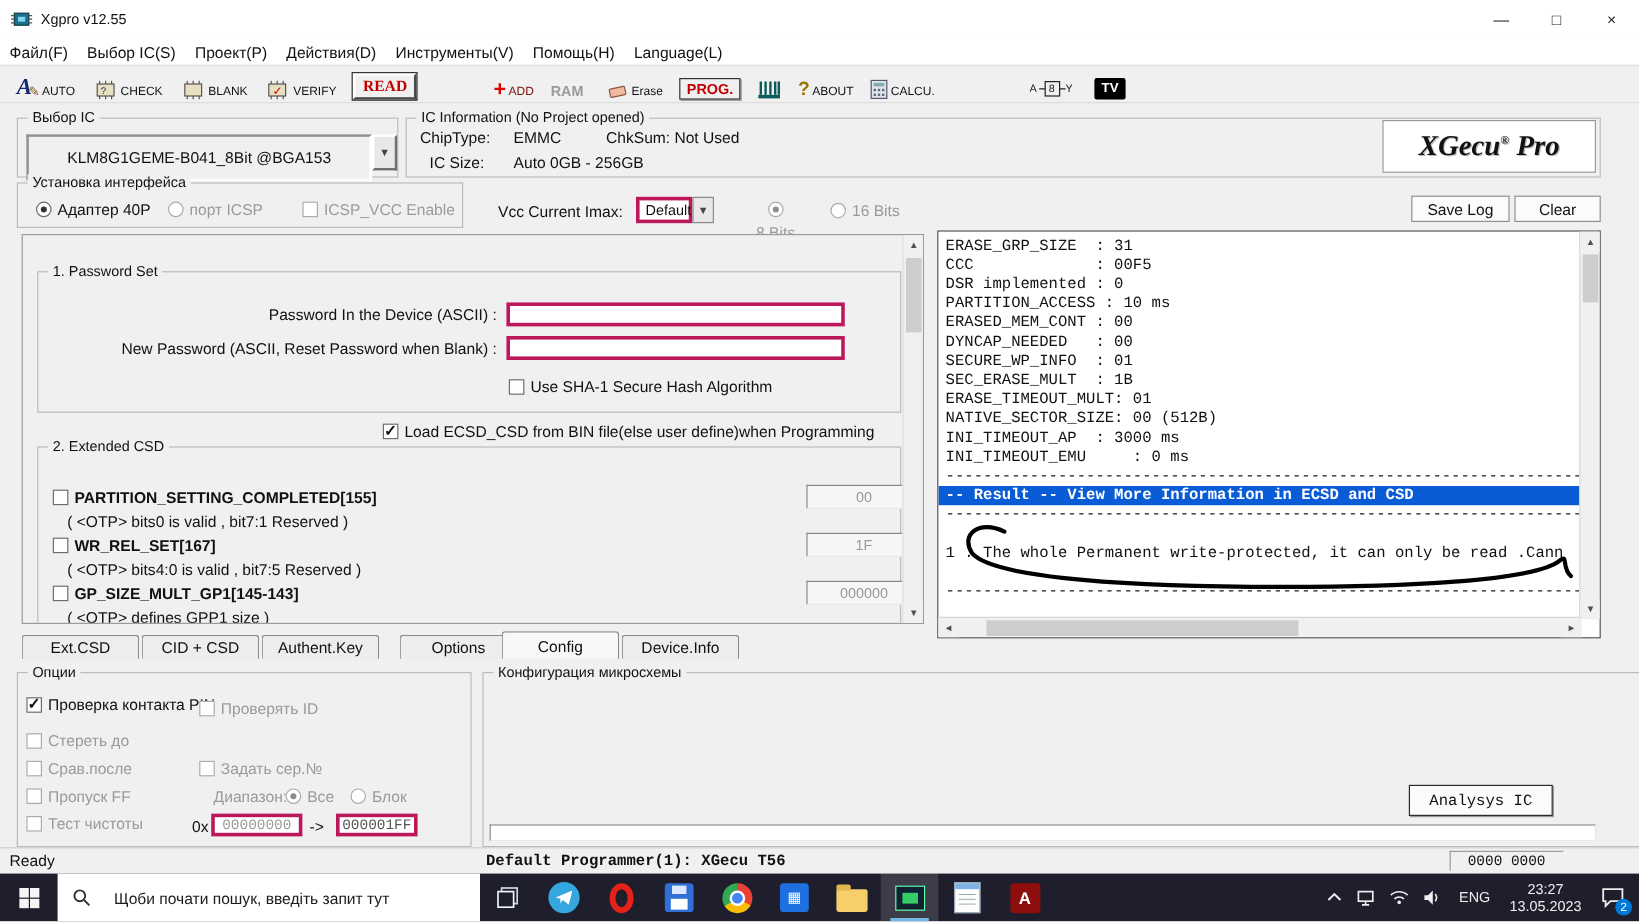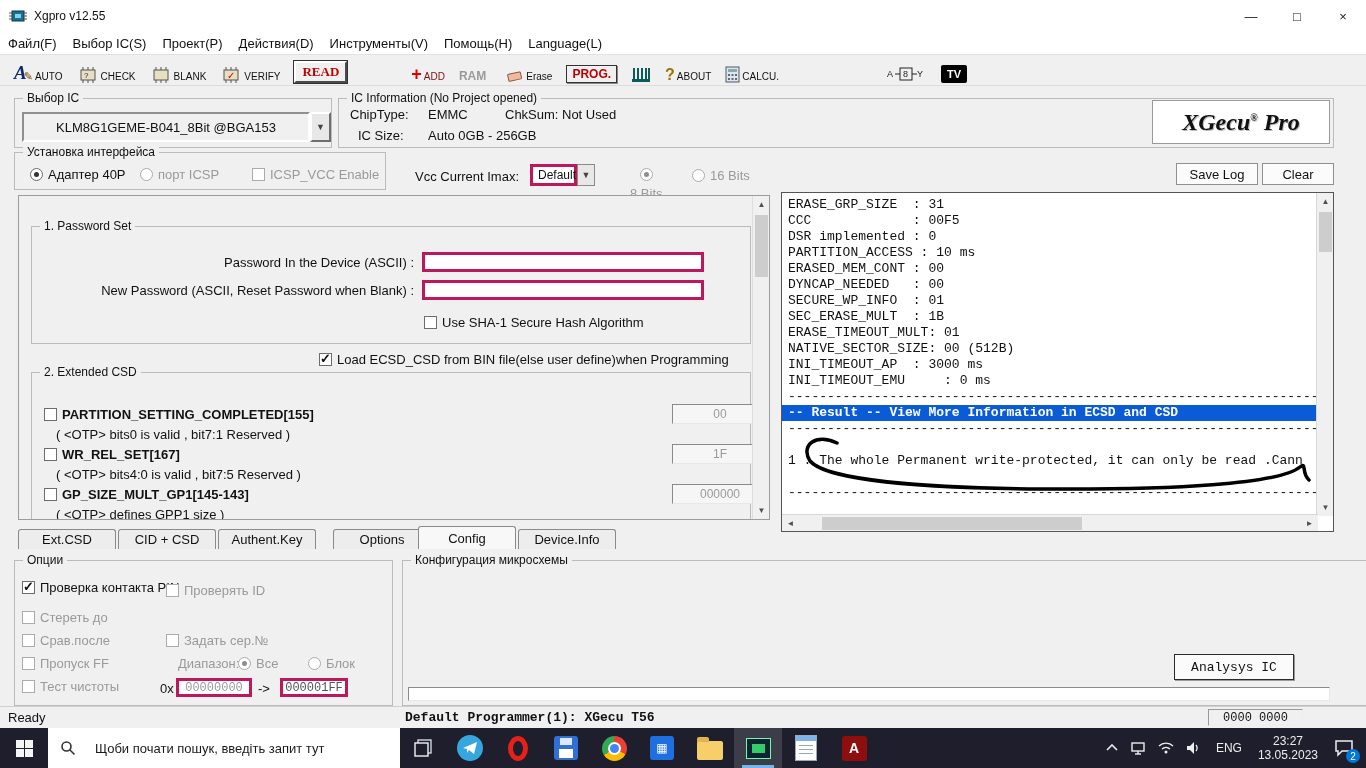--- a/index.html
+++ b/index.html
@@ -44,21 +44,21 @@
   .radio { display:inline-block; width:13px; height:13px; border:1px solid #6d6d6d; border-radius:50%; background:#fff; position:relative; flex:none; }
   .radio.selected::after { content:""; position:absolute; left:3px; top:3px; width:5px; height:5px; border-radius:50%; background:#333; }
   .radio.disabled { border-color:#ababab; }
   .radio.disabled.selected::after { background:#8d8d8d; }
   .gray { color:#9a9a9a; }
   .input { position:absolute; background:#fff; border:3px solid #be185d; }
   .valbox { position:absolute; background:#f6f6f6; border:1px solid; border-color:#8a8a8a #e8e8e8 #e8e8e8 #8a8a8a; color:#9a9a9a; display:flex; align-items:center; justify-content:center; font-size:12px;margin-left:48px; }
   .arrow-glyph { font-size:9px; color:#444; }
 
   
-  .ic-combo { position:absolute; left:22px; top:112px; width:288px; height:30px; background:#f0f0f0; border:2px solid; border-color:#8f8f8f #ffffff #ffffff #8f8f8f; display:flex; align-items:center; justify-content:center; font-size:13px; }
+  .ic-combo { position:absolute; left:22px; top:112px; width:288px; height:39px; background:#f0f0f0; border:2px solid; border-color:#8f8f8f #ffffff #ffffff #8f8f8f; display:flex; align-items:center; justify-content:center; font-size:13px; }
   .ic-combo-btn { position:absolute; left:310px; top:112px; width:21px; height:30px; background:#e8e8e8; border:2px solid; border-color:#ffffff #6f6f6f #6f6f6f #ffffff; display:flex; align-items:center; justify-content:center; }
   .logo-box { position:absolute; left:1152px; top:100px; width:178px; height:44px; background:#fff; border:1px solid #9a9a9a; display:flex; align-items:center; justify-content:center; }
   .logo-text { font-family:"Liberation Serif", serif; font-style:italic; font-weight:bold; font-size:24px; color:#111; text-shadow:1px 1px 0 #bdbdbd; }
   .logo-sup { font-size:10px; vertical-align:super; }
 
   
   .left-panel { position:absolute; left:18px; top:195px; width:752px; height:325px; background:#f0f0f0; border:1px solid #9b9ba0; overflow:hidden; }
   .pw-group { left:12px; top:30px; width:720px; height:118px; }
   .csd-group { left:12px; top:176px; width:720px; height:170px; }
   .r-label { position:absolute; text-align:right; font-size:13px; white-space:nowrap; }
@@ -239,21 +239,21 @@
             <line x1="11" y1="1" x2="11" y2="12"></line>
             <line x1="15" y1="1" x2="15" y2="12"></line>
             <line x1="18" y1="1" x2="18" y2="12"></line>
           </g>
       </svg>
     </div>
     <div class="tb-item">
       <span class="question">?</span>
       <span class="tb-label">ABOUT</span>
     </div>
-    <div class="tb-item" style="margin-right:108px;">
+    <div class="tb-item" style="margin-right:79px;">
       <svg width="15" height="17" viewBox="0 0 15 17">
         <rect x="1" y="1" width="13" height="15" fill="#dce6ee" stroke="#556"></rect>
           <rect x="3" y="3" width="9" height="3" fill="#8aa"></rect>
         <g fill="#667">
             <rect x="3" y="8" width="2" height="2"></rect>
             <rect x="6.5" y="8" width="2" height="2"></rect>
             <rect x="10" y="8" width="2" height="2"></rect>
             <rect x="3" y="12" width="2" height="2"></rect>
             <rect x="6.5" y="12" width="2" height="2"></rect>
             <rect x="10" y="12" width="2" height="2"></rect>
@@ -498,21 +498,21 @@
     <span class="cb disabled"></span>
       <span>Пропуск FF</span>
   </div>
   <div class="row gray" style="left:178px; top:656px;">
       <span>Диапазон:</span>
     </div>
   <div class="row gray" style="left:238px; top:656px;">
     <span class="radio disabled selected"></span>
       <span>Все</span>
   </div>
-  <div class="row gray" style="left:308px; top:656px;">
+  <div class="row gray" style="left:292px; top:656px;">
     <span class="radio disabled"></span>
       <span>Блок</span>
   </div>
   <div class="row gray" style="left:22px; top:679px;">
     <span class="cb disabled"></span>
       <span>Тест чистоты</span>
   </div>
   <div class="row" style="left:160px; top:681px;">
       <span>0x</span>
     </div>

